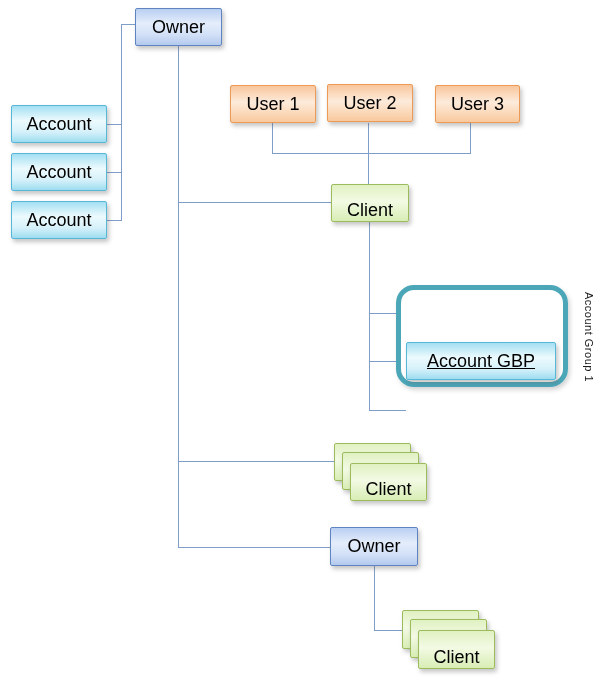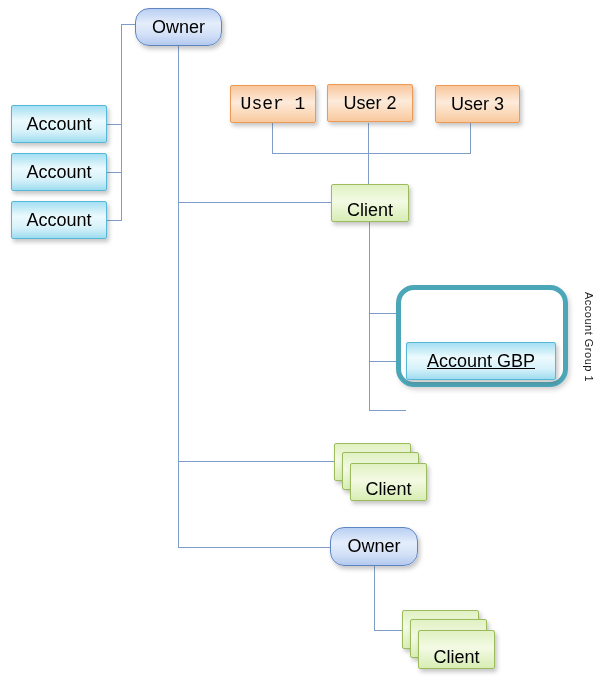--- a/index.html
+++ b/index.html
@@ -10,21 +10,21 @@
   .edge{position:absolute;background:var(--line);z-index:1;}
   .node{
     position:absolute;z-index:3;display:flex;align-items:center;justify-content:center;
     font-size:18px;color:#000;border:1px solid;border-radius:2px;
     box-shadow:2px 3px 4px rgba(90,90,90,0.35);
     white-space:nowrap;
   }
   .node.back{z-index:2;}
   .node.back2{z-index:2;}
   .kind-blue{border-color:var(--blue-border);
-    background:linear-gradient(180deg,var(--blue-top) 0%,var(--blue-light) 40%,var(--blue-mid) 72%,var(--blue-bottom) 100%);border-radius:14px;}
+    background:linear-gradient(180deg,var(--blue-top) 0%,var(--blue-light) 40%,var(--blue-mid) 72%,var(--blue-bottom) 100%);}
   .kind-cyan{border-color:var(--cyan-border);
     background:linear-gradient(180deg,var(--cyan-top) 0%,var(--cyan-light) 40%,var(--cyan-mid) 72%,var(--cyan-bottom) 100%);align-items:center;}
   .kind-orange{border-color:var(--orange-border);
     background:linear-gradient(180deg,var(--orange-top) 0%,var(--orange-light) 45%,var(--orange-mid) 75%,var(--orange-bottom) 100%);}
   .kind-green{border-color:var(--green-border);
     background:linear-gradient(180deg,var(--green-top) 0%,var(--green-light) 45%,var(--green-mid) 75%,var(--green-bottom) 100%);align-items:flex-end;}
   #group-border{
     position:absolute;z-index:2;border:5px solid var(--group-border);border-radius:18px;
     background:transparent;box-shadow:2px 3px 4px rgba(90,90,90,0.25);
   }
@@ -64,21 +64,21 @@
     </div>
     <div class="node kind-cyan" style="left: 11px; top: 105px; width: 94px; height: 36px;">
       <span>Account</span>
     </div>
     <div class="node kind-cyan" style="left: 11px; top: 153px; width: 94px; height: 36px;">
       <span>Account</span>
     </div>
     <div class="node kind-cyan" style="left: 11px; top: 201px; width: 94px; height: 36px;">
       <span>Account</span>
     </div>
-    <div class="node kind-orange" style="left: 230px; top: 85px; width: 84px; height: 36px; font-family: Liberation Mono, monospace;">
+    <div class="node kind-orange" style="left: 230px; top: 85px; width: 84px; height: 36px;">
       <span>User 1</span>
     </div>
     <div class="node kind-orange" style="left: 327px; top: 84px; width: 84px; height: 36px;">
       <span>User 2</span>
     </div>
     <div class="node kind-orange" style="left: 435px; top: 85px; width: 83px; height: 36px;">
       <span>User 3</span>
     </div>
     <div class="node kind-green" style="left: 331px; top: 184px; width: 76px; height: 36px;">
       <span>Client</span>

